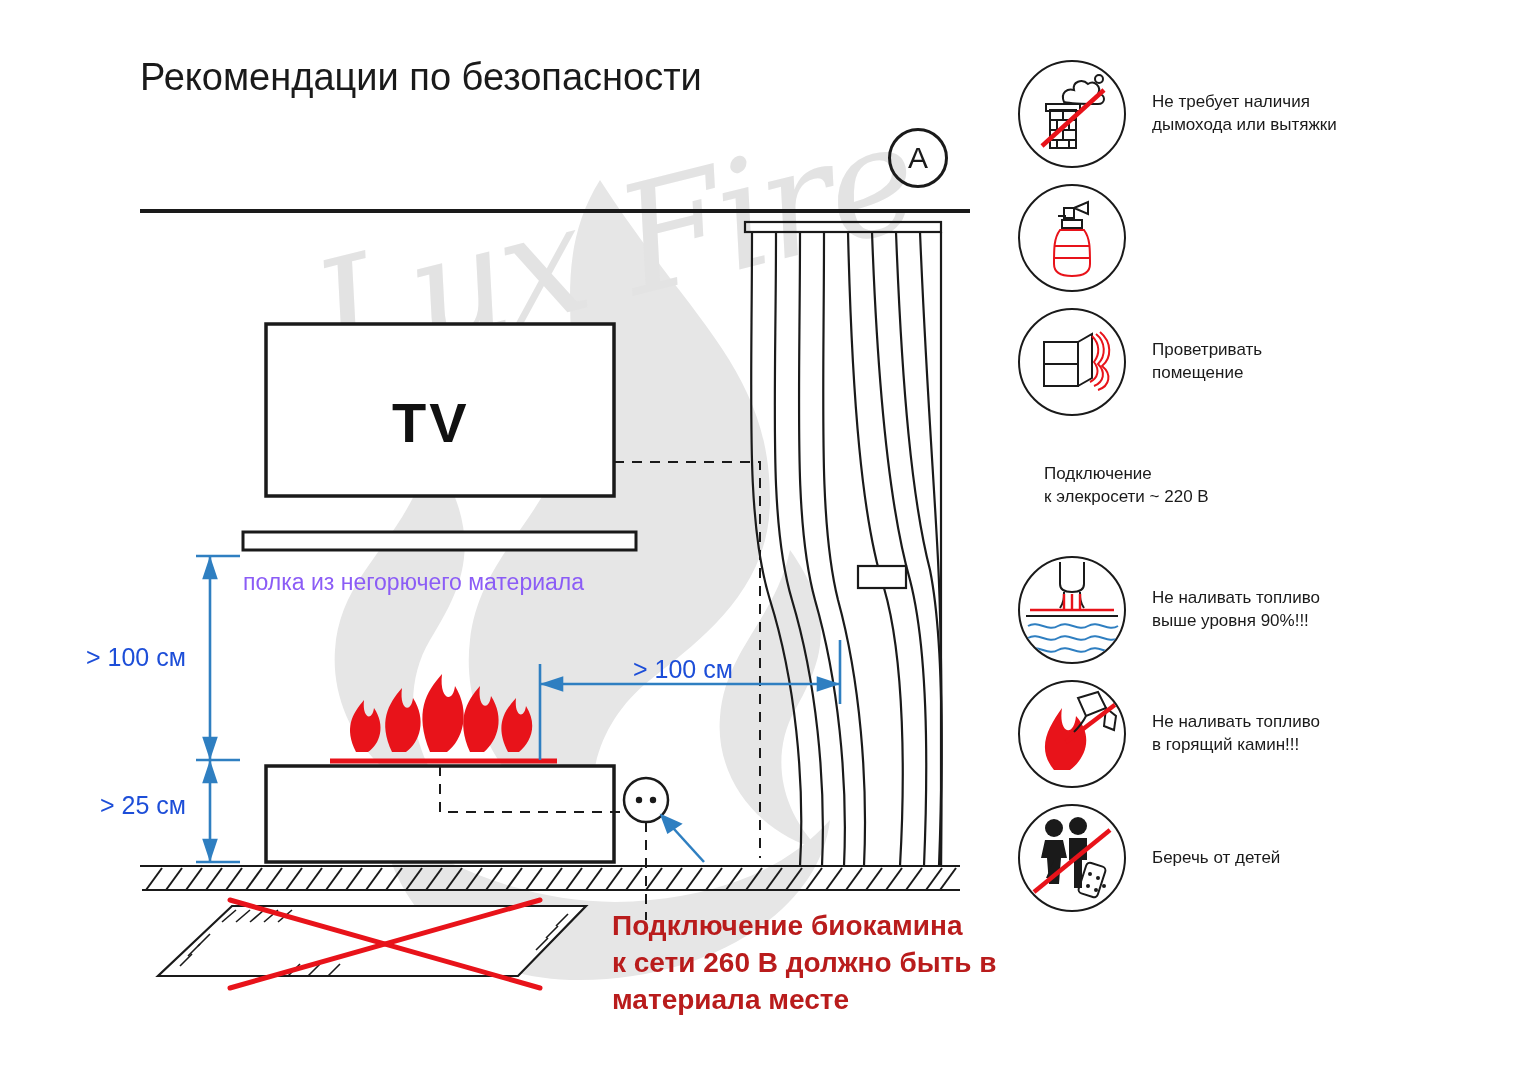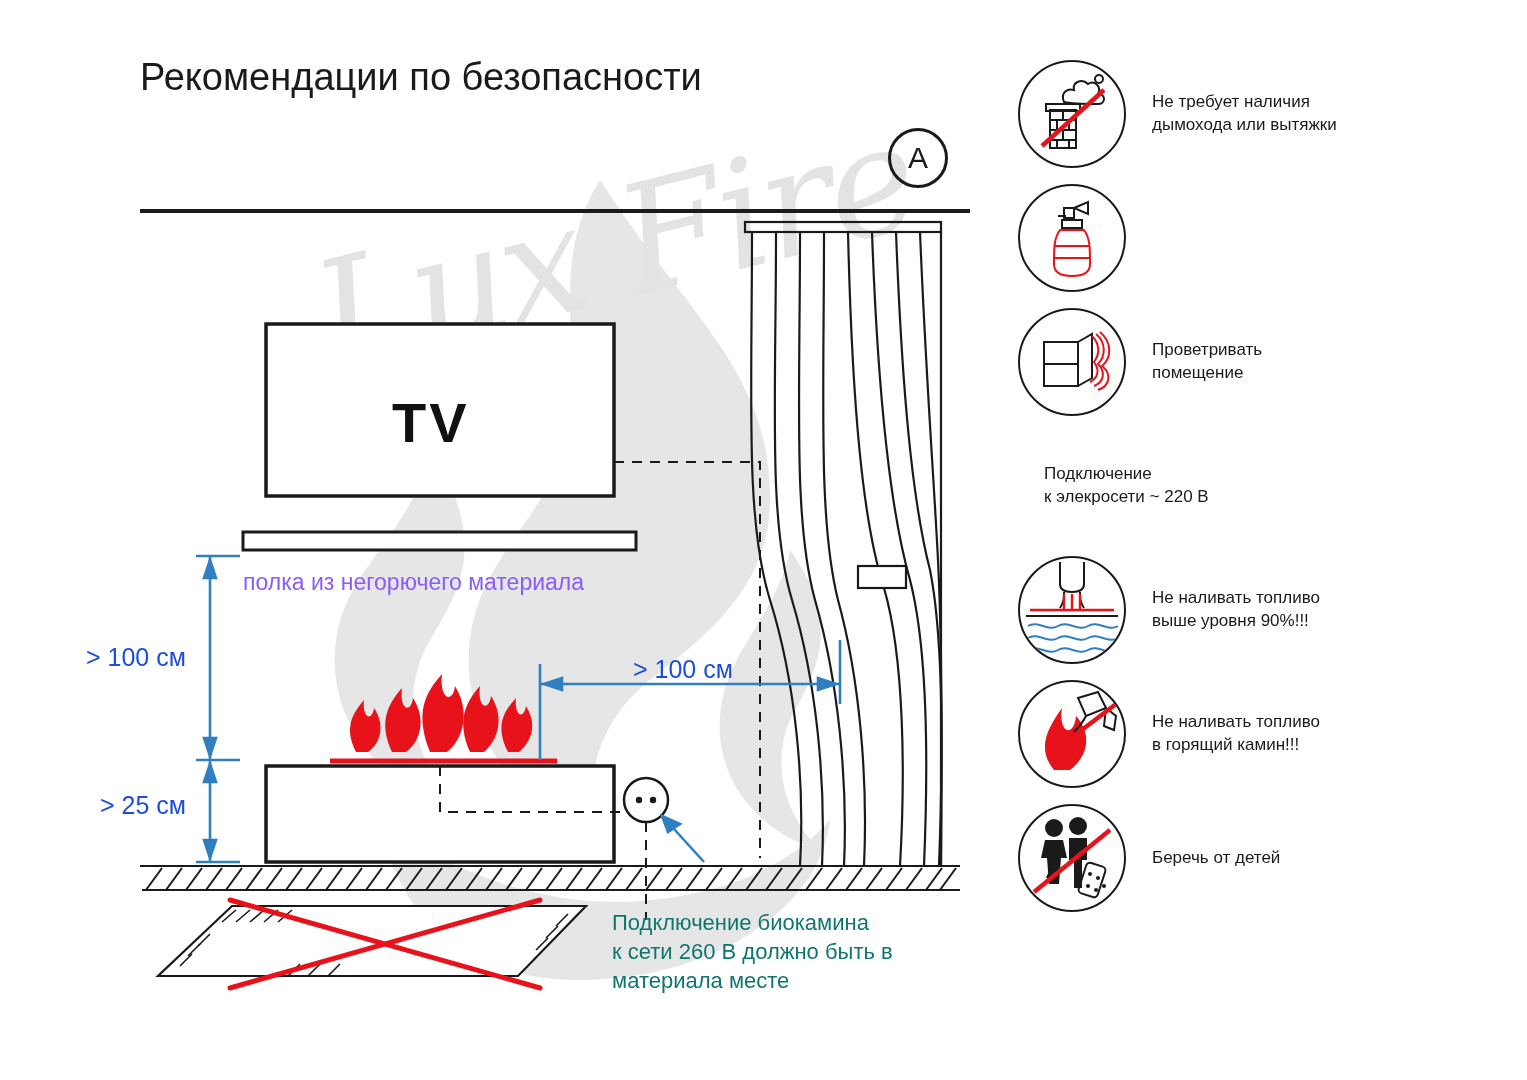--- a/index.html
+++ b/index.html
@@ -68,23 +68,24 @@
     white-space:nowrap;
   }
   .label-dim {
     position:absolute;
     color:#1d4ed8;
     font-size:25px;
     white-space:nowrap;
   }
   .label-note {
     position:absolute;
-    color:#0f766e;
-    font-size:22px;
+    color:#b91c1c;
+    font-size:28px;
     line-height:1.32;
+    font-weight:bold;
   }
   .tv-text {
     position:absolute;
     left:392px; top:378px;
     font-size:56px;
     font-weight:bold;
     color:#111;
     letter-spacing:3px;
     margin-top:12px;
   }

